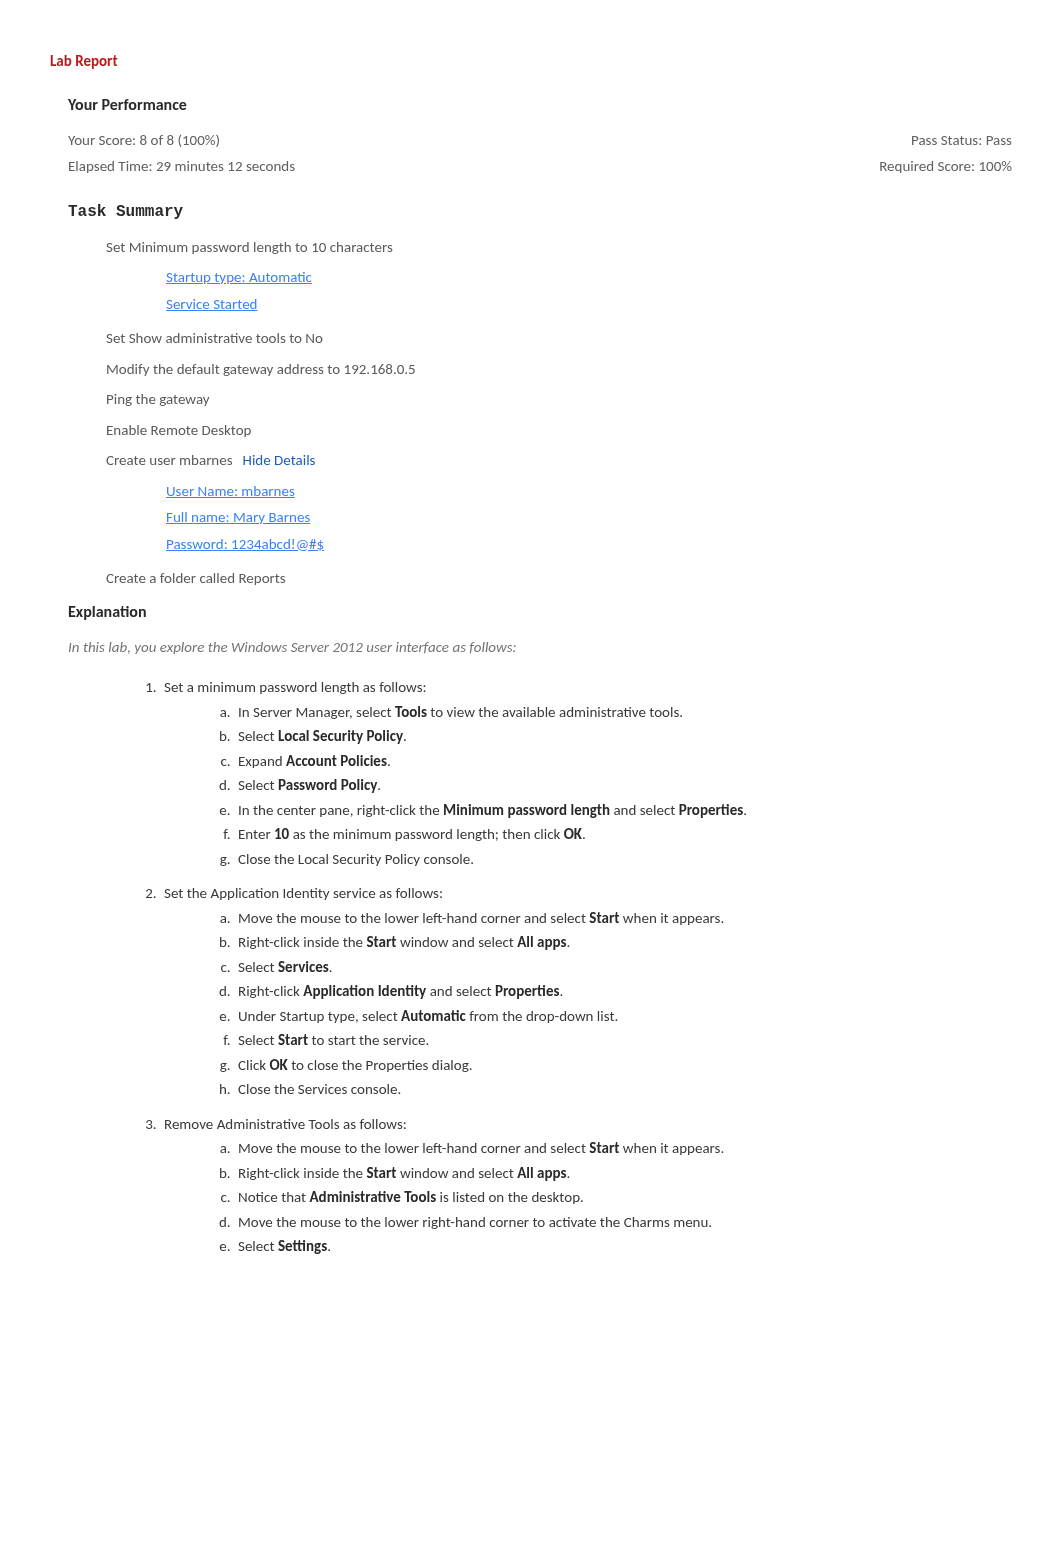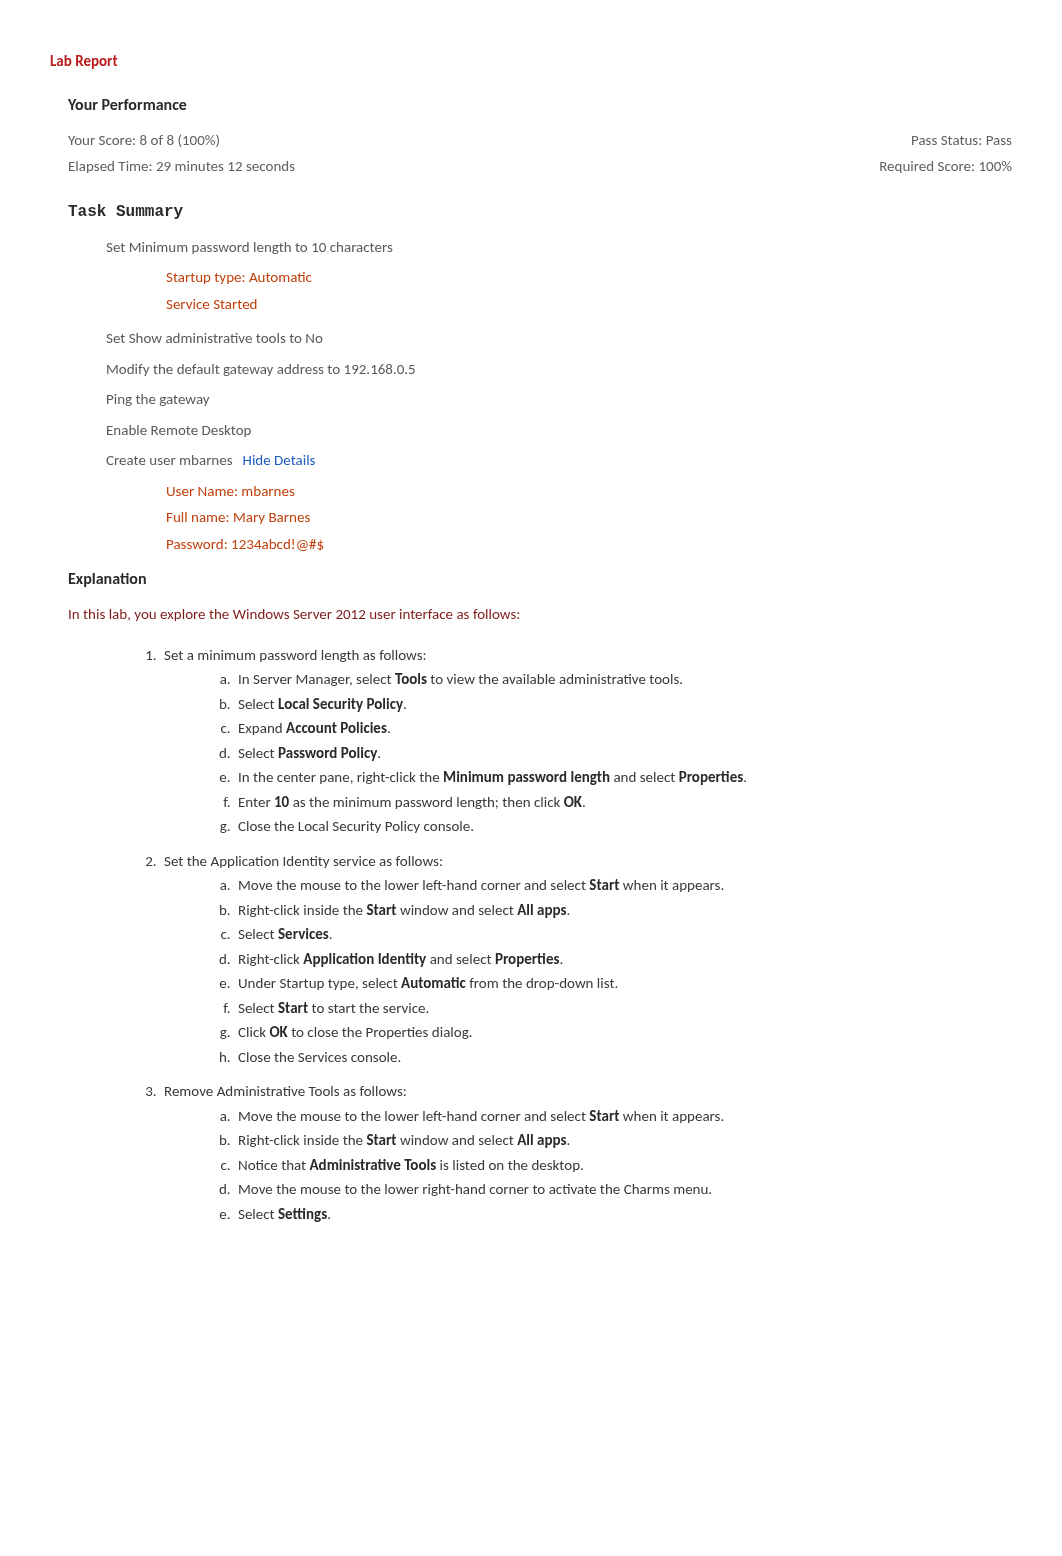--- a/index.html
+++ b/index.html
@@ -44,33 +44,35 @@
       margin-left: 56px;
       color: #5a5a5a;
     }
     .task-list > li {
       margin-bottom: 8px;
     }
     .sub-details {
       list-style: none;
       margin-left: 60px;
       margin-bottom: 12px;
-      color: #c2410c;
+      color: #3b82f6;
+      text-decoration: underline;
     }
     .sub-details li {
       margin-bottom: 4px;
     }
     .link {
       color: #1e5dbf;
       cursor: pointer;
       margin-left: 10px;
     }
     .explanation-intro {
       margin: 12px 0 18px 18px;
-      color: #7f1d1d;
+      color: #737373;
+      font-style: italic;
     }
     ol.numbered {
       margin-left: 110px;
       color: #3a3a3a;
     }
     ol.numbered > li {
       margin-bottom: 12px;
       padding-left: 4px;
     }
     ol.lettered {
@@ -118,20 +120,21 @@
     <li><span>Set Show administrative tools to No</span></li>
     <li><span>Modify the default gateway address to 192.168.0.5</span></li>
     <li><span>Ping the gateway</span></li>
     <li><span>Enable Remote Desktop</span></li>
     <li><span>Create user mbarnes</span><span class="link">Hide Details</span></li>
     <ul class="sub-details">
       <li>User Name: mbarnes</li>
       <li>Full name: Mary Barnes</li>
       <li>Password: 1234abcd!@#$</li>
     </ul>
+    <li><span>Create a folder called Reports</span></li>
   </ul>
 
 <div class="section-heading">Explanation</div>
 
 <div class="explanation-intro">In this lab, you explore the Windows Server 2012 user interface as follows:</div>
 
 <ol class="numbered" id="explanation-steps">
     <li><span>Set a minimum password length as follows:</span><ol class="lettered">
         <li><span>In Server Manager, select </span><b>Tools</b><span> to view the available administrative tools.</span></li>
         <li><span>Select </span><b>Local Security Policy</b><span>.</span></li>

